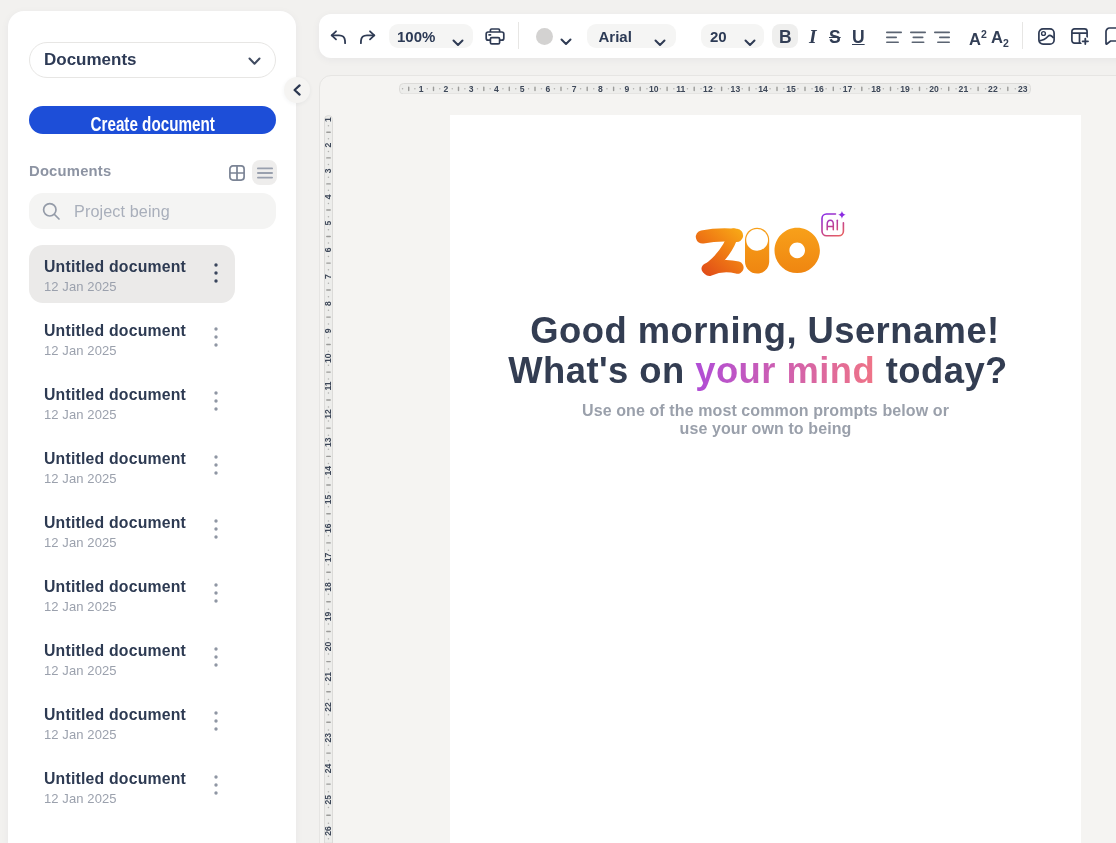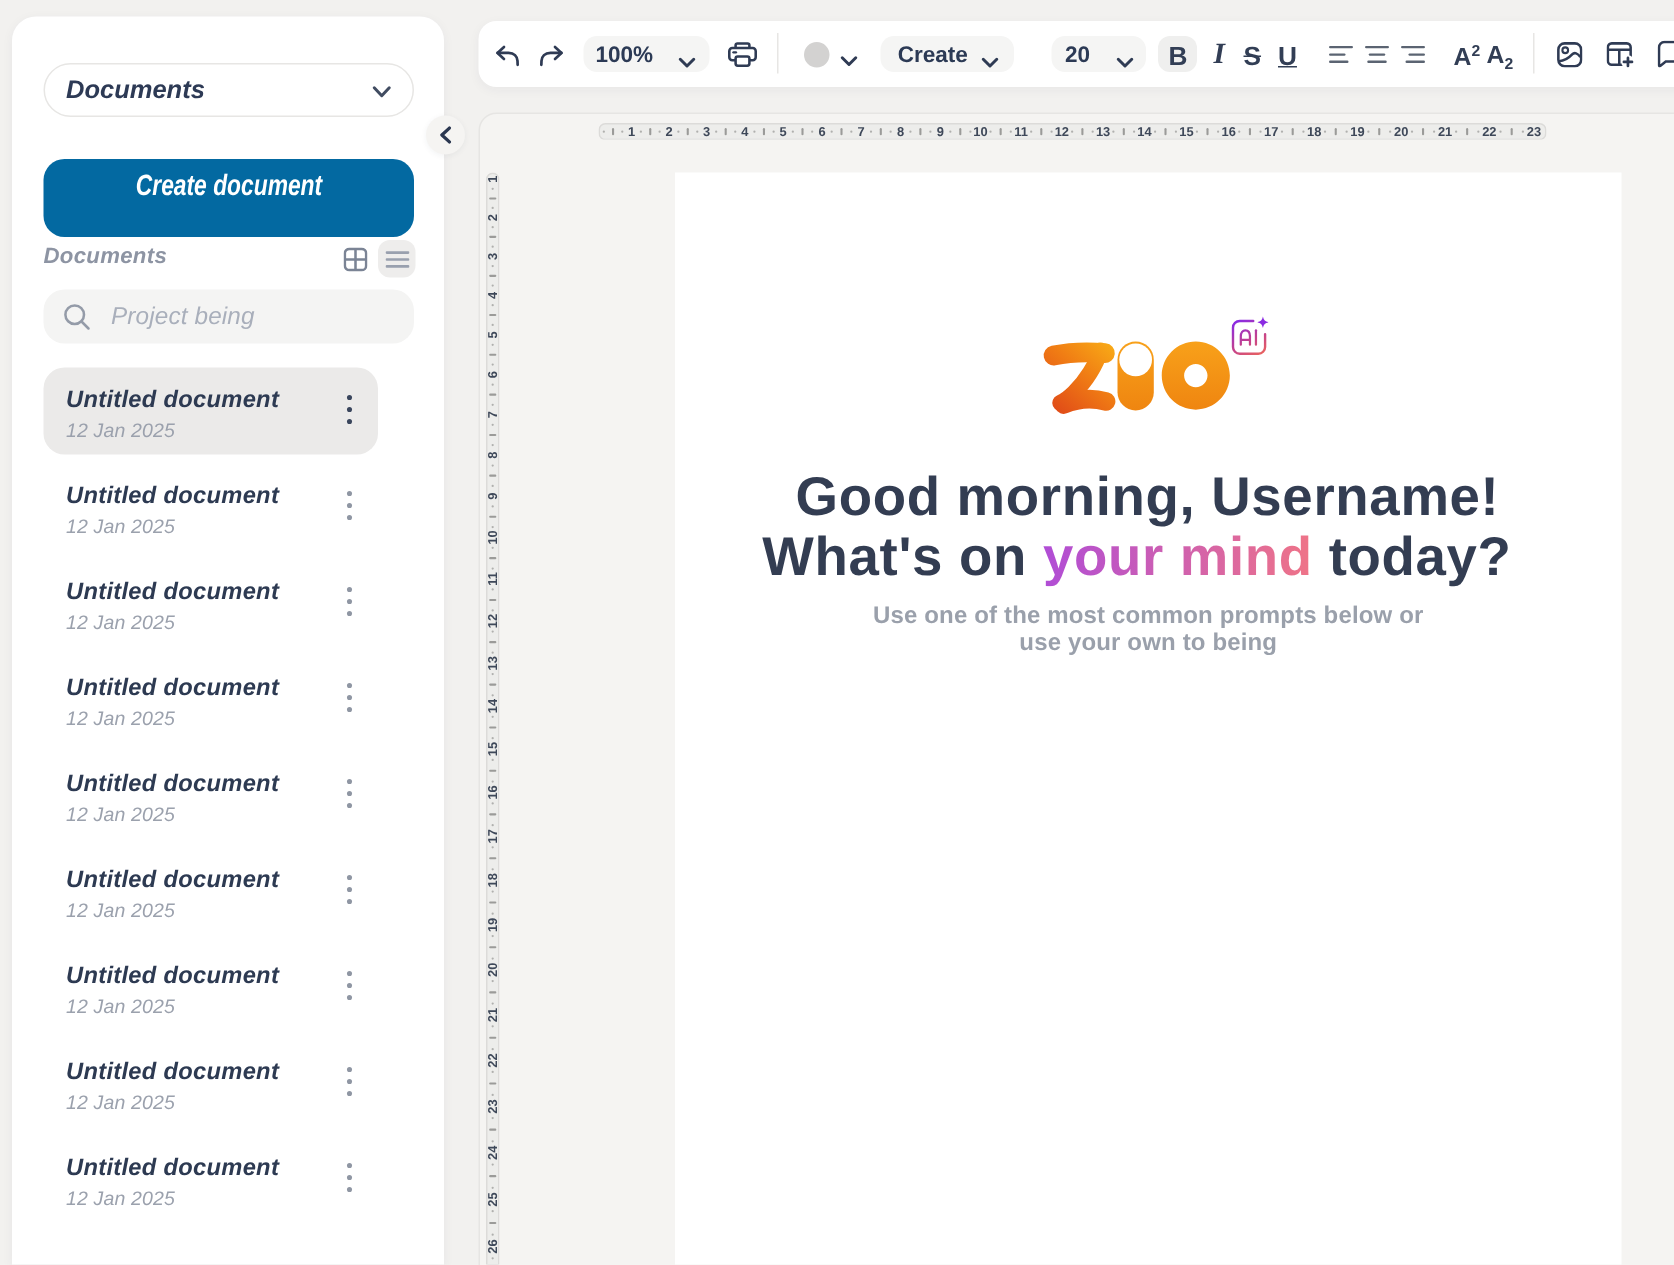--- a/index.html
+++ b/index.html
@@ -1,30 +1,30 @@
 <!DOCTYPE html>
 <html><head><meta charset="utf-8">
 <style>
 * { margin:0; padding:0; box-sizing:border-box; }
 html,body { width:1116px; height:843px; overflow:hidden; background:#f2f1ef; font-family:"Liberation Sans", sans-serif; }
 .abs { position:absolute; }
 
-.sidebar { position:absolute; left:8px; top:11px; width:288px; height:832px; background:#fff; border-radius:16px 16px 0 0; box-shadow:0 2px 8px rgba(40,48,70,.05);font-style:italic; }
+.sidebar { position:absolute; left:8px; top:11px; width:288px; height:832px; background:#fff; border-radius:16px 16px 0 0; box-shadow:0 2px 8px rgba(40,48,70,.05); }
 .dropdown { position:absolute; left:21px; top:31px; width:247px; height:36px; border:1.5px solid #e7e6e4; border-radius:18px; background:#fff; display:flex; align-items:center; }
 .dropdown span { margin-left:14px; font-size:17px; font-weight:bold; color:#2d3a55; letter-spacing:0; }
 .dropdown svg { position:absolute; right:14px; top:14px; }
-.create { position:absolute; left:21px; top:95px; width:247px; height:52px; background:#0369a1; border-radius:14px; color:#fff; font-size:19.5px; font-weight:bold; text-align:center; line-height:36px; }
+.create { position:absolute; left:21px; top:95px; width:247px; height:28px; background:#1d4ed8; border-radius:14px; color:#fff; font-size:19.5px; font-weight:bold; text-align:center; line-height:36px; }
 .ct { display:inline-block; transform:scaleX(.78); transform-origin:center; }
 .docslabel { position:absolute; left:21px; top:152px; font-size:14.8px; font-weight:bold; color:#8d94a3; letter-spacing:.2px; }
 .gridic { position:absolute; left:221px; top:154px; width:16px; height:16px; }
 .listbtn { position:absolute; left:244px; top:149px; width:25px; height:25px; background:#eeedec; border-radius:8px; display:flex; align-items:center; justify-content:center; }
 .search { position:absolute; left:21px; top:182px; width:247px; height:36px; background:#f4f4f3; border-radius:14px; display:flex; align-items:center; }
 .search svg { margin-left:13px; }
 .search span { margin-left:13px; font-size:16.2px; color:#a9afbb; font-weight:normal; letter-spacing:.1px;}
-.item { position:absolute; left:21px; width:223px; height:58px; border-radius:14px; }
+.item { position:absolute; left:21px; width:206px; height:58px; border-radius:14px; }
 .item.active { background:#ebeae9; }
 .item .it { position:absolute; left:15px; top:13px; font-size:15.8px; font-weight:bold; color:#2d3a52; letter-spacing:.2px; }
 .item .id { position:absolute; left:15px; top:34px; font-size:13px; color:#9ba1ad; font-weight:normal; letter-spacing:.1px; }
 .item .dots { position:absolute; right:17px; top:18px; fill:#8f96a3; }
 .item.active .dots { fill:#39455c; }
 .collapse { position:absolute; left:284px; top:77px; width:26px; height:26px; border-radius:50%; background:#f5f4f2; box-shadow:0 1px 4px rgba(40,48,70,.06); display:flex; align-items:center; justify-content:center; z-index:5; }
 
 .toolbar { position:absolute; left:319px; top:14px; width:817px; height:44px; background:#fff; border-radius:12px; box-shadow:0 2px 8px rgba(40,48,70,.05); }
 .tb { position:absolute; }
 .pill { position:absolute; background:#f5f5f4; border-radius:9px; height:24px; top:10px; }
@@ -414,21 +414,21 @@
 <rect x="1.2" y="4" width="17.6" height="8.2" rx="2" fill="none" stroke="#2f3b54" stroke-width="1.7"></rect>
 <rect x="5.4" y="9.6" width="9.2" height="6.2" rx="1.4" fill="#ffffff" stroke="#2f3b54" stroke-width="1.7"></rect>
 <path d="M4 6.9 L5.6 6.9" stroke="#2f3b54" stroke-width="1.6" stroke-linecap="round"></path>
 </svg></div>
   <div class="vdiv" style="left:198.5px;"></div>
   <div class="tb" style="left:216.5px;top:13.5px;width:17px;height:17px;border-radius:50%;background:#d3d2d1;"></div>
   <div class="tb" style="left:241px;top:18px;"><svg width="12" height="8" viewBox="0 0 12 8">
         <path d="M1.5 1.5 L6 6 L10.5 1.5" fill="none" stroke="#2f3b54" stroke-width="2" stroke-linecap="round" stroke-linejoin="round"></path>
       </svg></div>
   <div class="pill" style="left:267.5px;width:89px;">
-      <span class="t" style="left:12px;">Create</span>
+      <span class="t" style="left:12px;">Arial</span>
       <div class="tb" style="right:10px;top:8.5px;"><svg width="12" height="8" viewBox="0 0 12 8">
           <path d="M1.5 1.5 L6 6 L10.5 1.5" fill="none" stroke="#2f3b54" stroke-width="2" stroke-linecap="round" stroke-linejoin="round"></path>
         </svg></div>
     </div>
   <div class="pill" style="left:382px;width:63px;">
       <span class="t" style="left:9px;">20</span>
       <div class="tb" style="right:8px;top:8.5px;"><svg width="12" height="8" viewBox="0 0 12 8">
           <path d="M1.5 1.5 L6 6 L10.5 1.5" fill="none" stroke="#2f3b54" stroke-width="2" stroke-linecap="round" stroke-linejoin="round"></path>
         </svg></div>
     </div>

